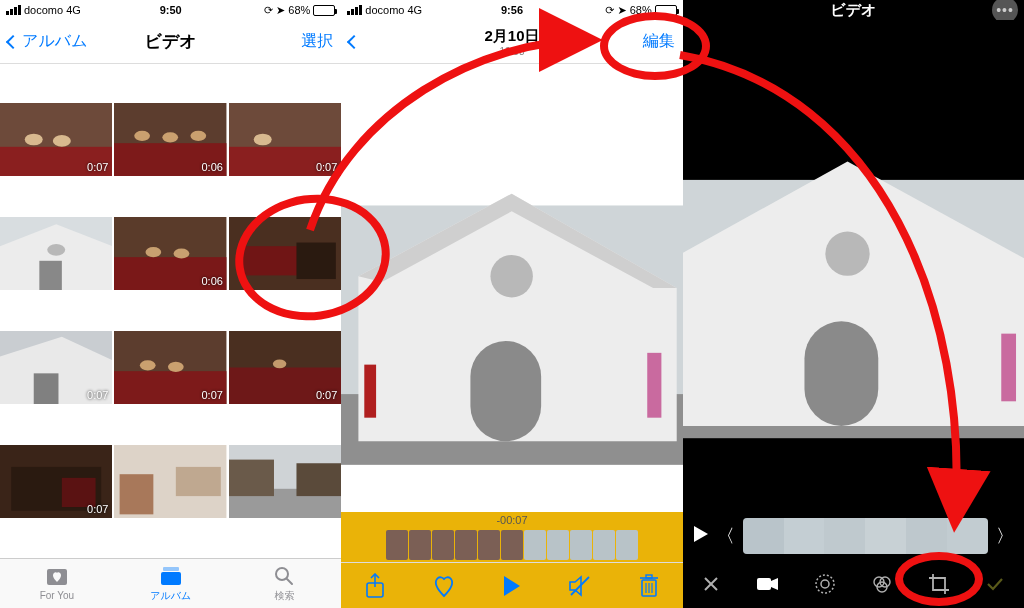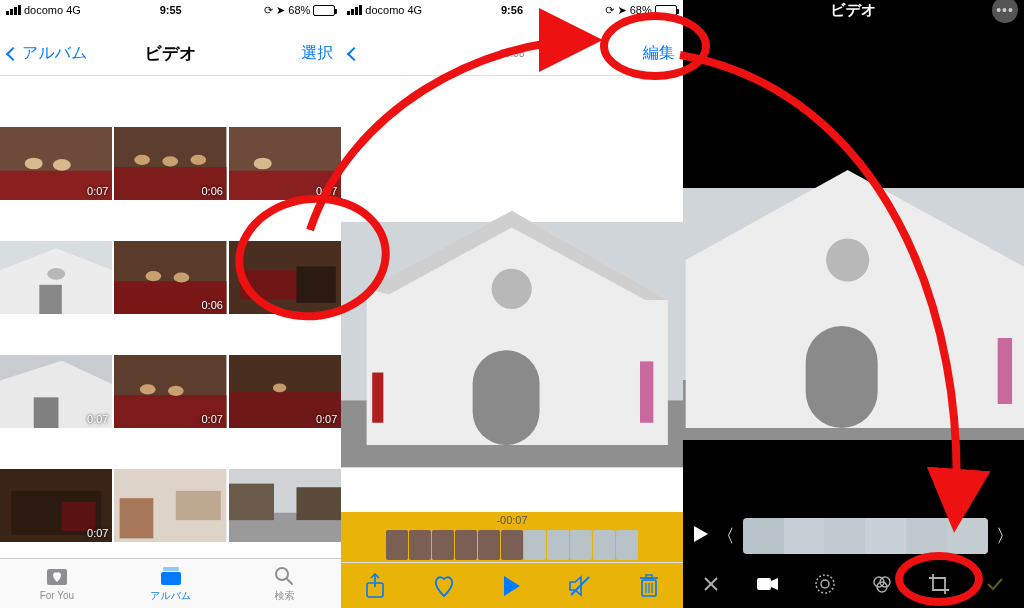--- a/index.html
+++ b/index.html
@@ -5,21 +5,21 @@
   * { box-sizing: border-box; margin: 0; padding: 0; }
   body {
     width: 1024px;
     height: 608px;
     font-family: -apple-system, "Hiragino Sans", sans-serif;
     display: flex;
     background: #000;
     overflow: hidden;
     position: relative;
   }
-  .pane { width: 341.33px; height: 608px; position: relative; display: flex; flex-direction: column; gap: 12px; }
+  .pane { width: 341.33px; height: 608px; position: relative; display: flex; flex-direction: column; }
   .pane.left { background: #fff; }
   .pane.mid  { background: #fff; }
   .pane.right{ background: #000; }
 
   
   .status { height: 20px; display: flex; align-items: center; font-size: 11px; padding: 0 6px; }
   .status.dark { color: #fff; }
   .status .seg { flex: 1; display: flex; align-items: center; gap:3px; }
   .status .seg.center { justify-content: center; font-weight: 600; }
   .status .seg.right  { justify-content: flex-end; }
@@ -92,21 +92,21 @@
       <span class="bars">
           <i></i>
           <i></i>
           <i></i>
           <i></i>
         </span>
       <span>docomo</span>
       <span>4G</span>
     </div>
     <div class="seg center">
-        <span>9:55</span>
+        <span>9:50</span>
       </div>
     <div class="seg right">
       <span>⟳</span>
       <span>➤</span>
       <span>68%</span>
       <span class="batt"><span class="fill"></span></span>
     </div>
   </div>
 
   <div class="navbar">
@@ -292,20 +292,21 @@
     </div>
   </div>
 
   <div class="navbar">
     <div class="nav-left">
       <span class="nav-link">
         <span class="chevron-left"></span>
       </span>
     </div>
     <div class="nav-center">
+      <div class="nav-title" style="font-size:15px">2月10日</div>
       <div class="nav-sub">10:58</div>
     </div>
     <div class="nav-right">
         <span class="nav-link">編集</span>
       </div>
   </div>
 
   <div class="mid-body">
     <div class="mid-photo">
       <svg viewBox="0 0 340 380" preserveAspectRatio="xMidYMid slice">

